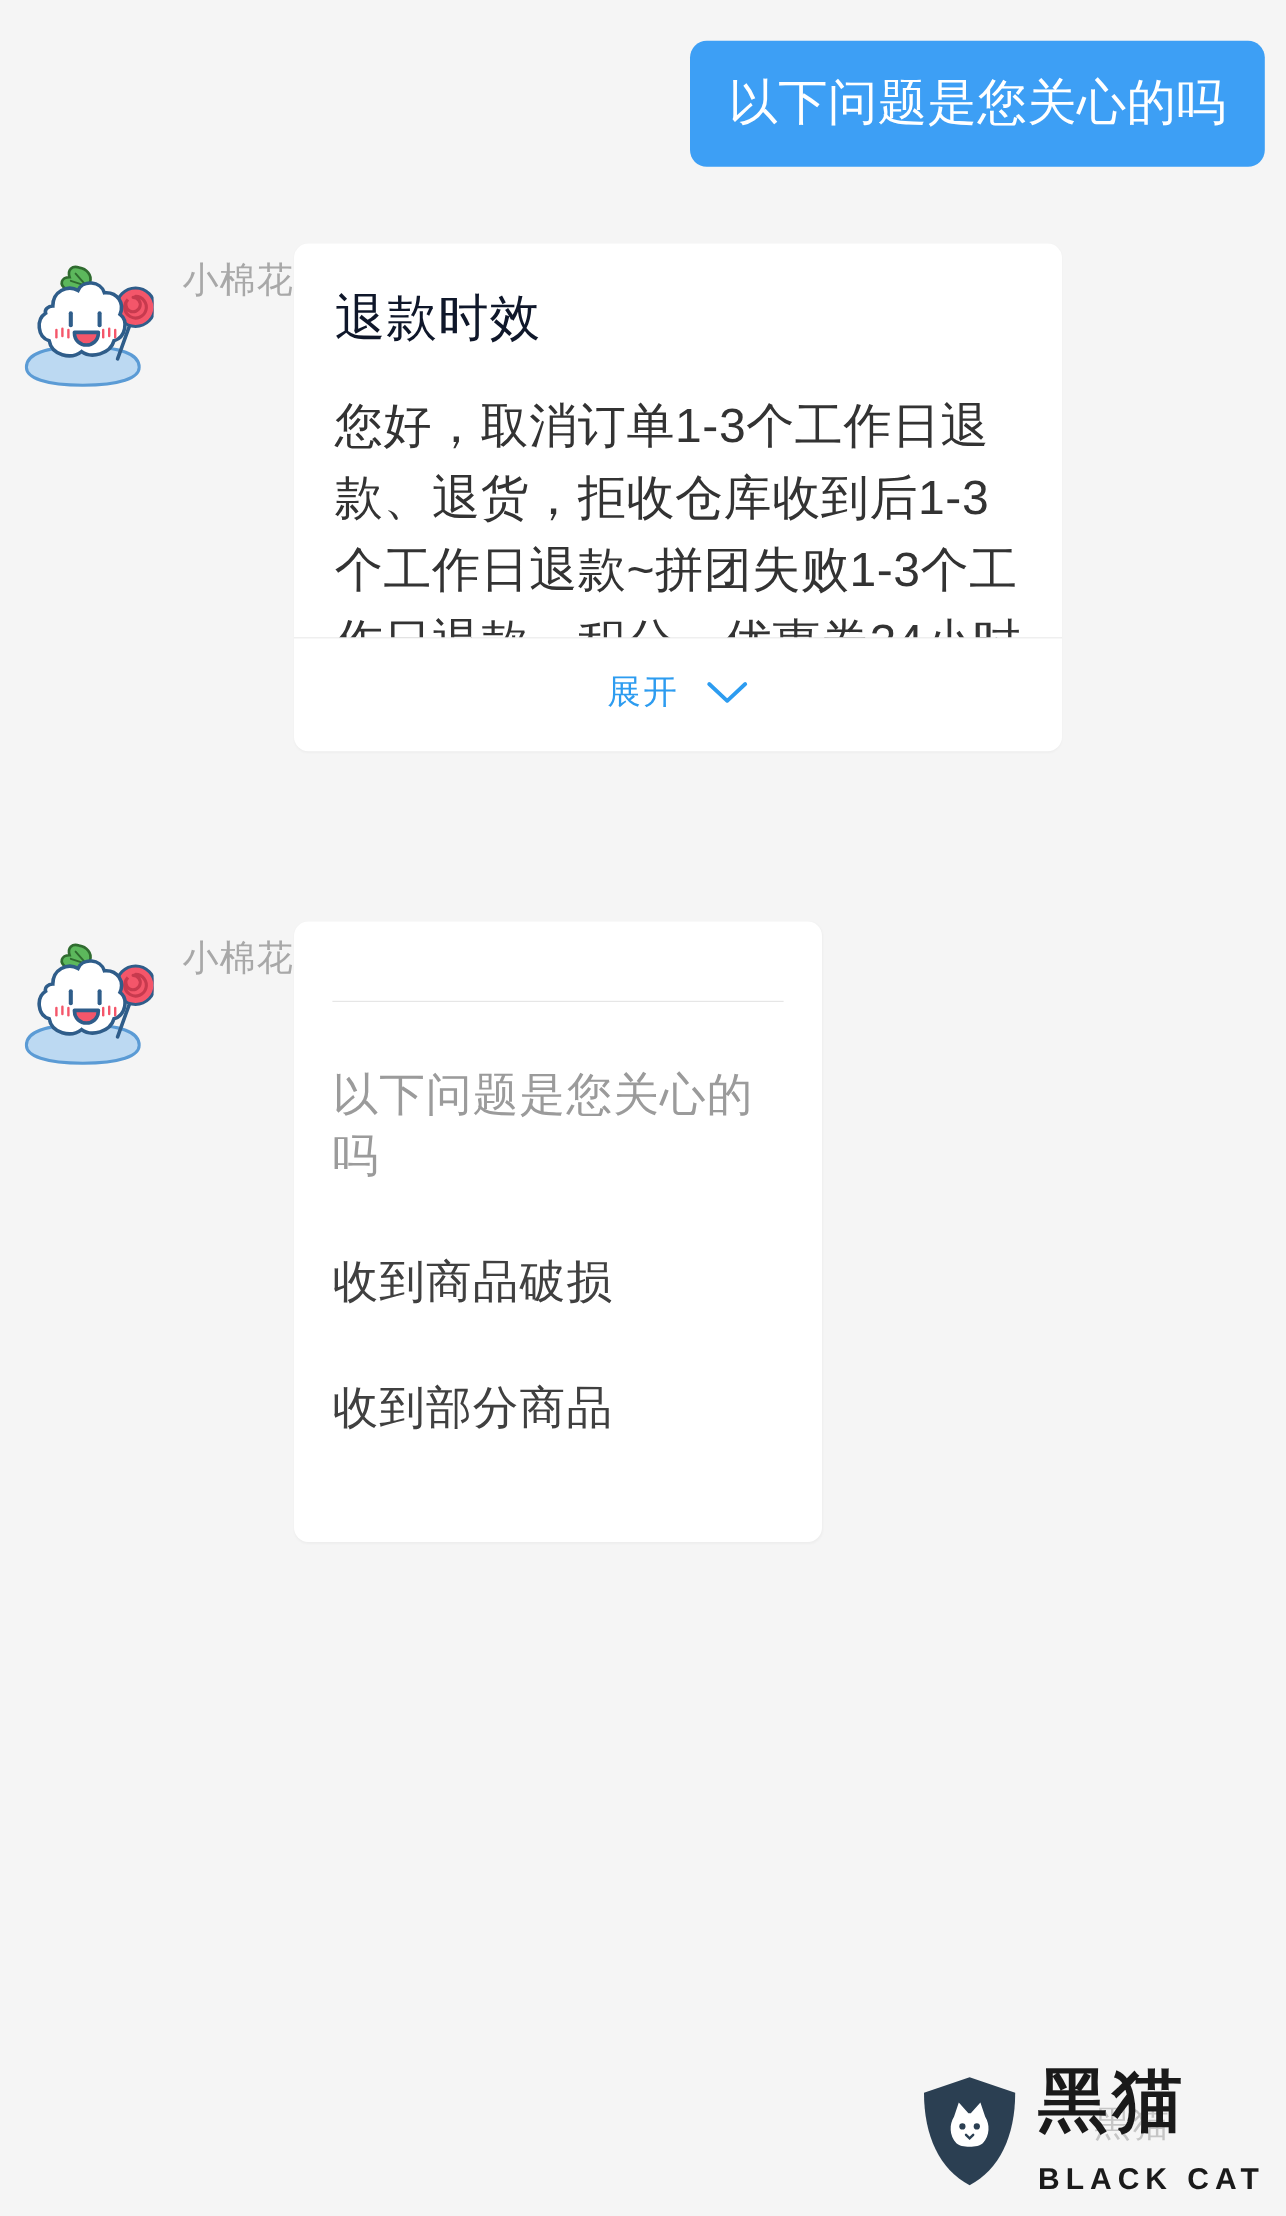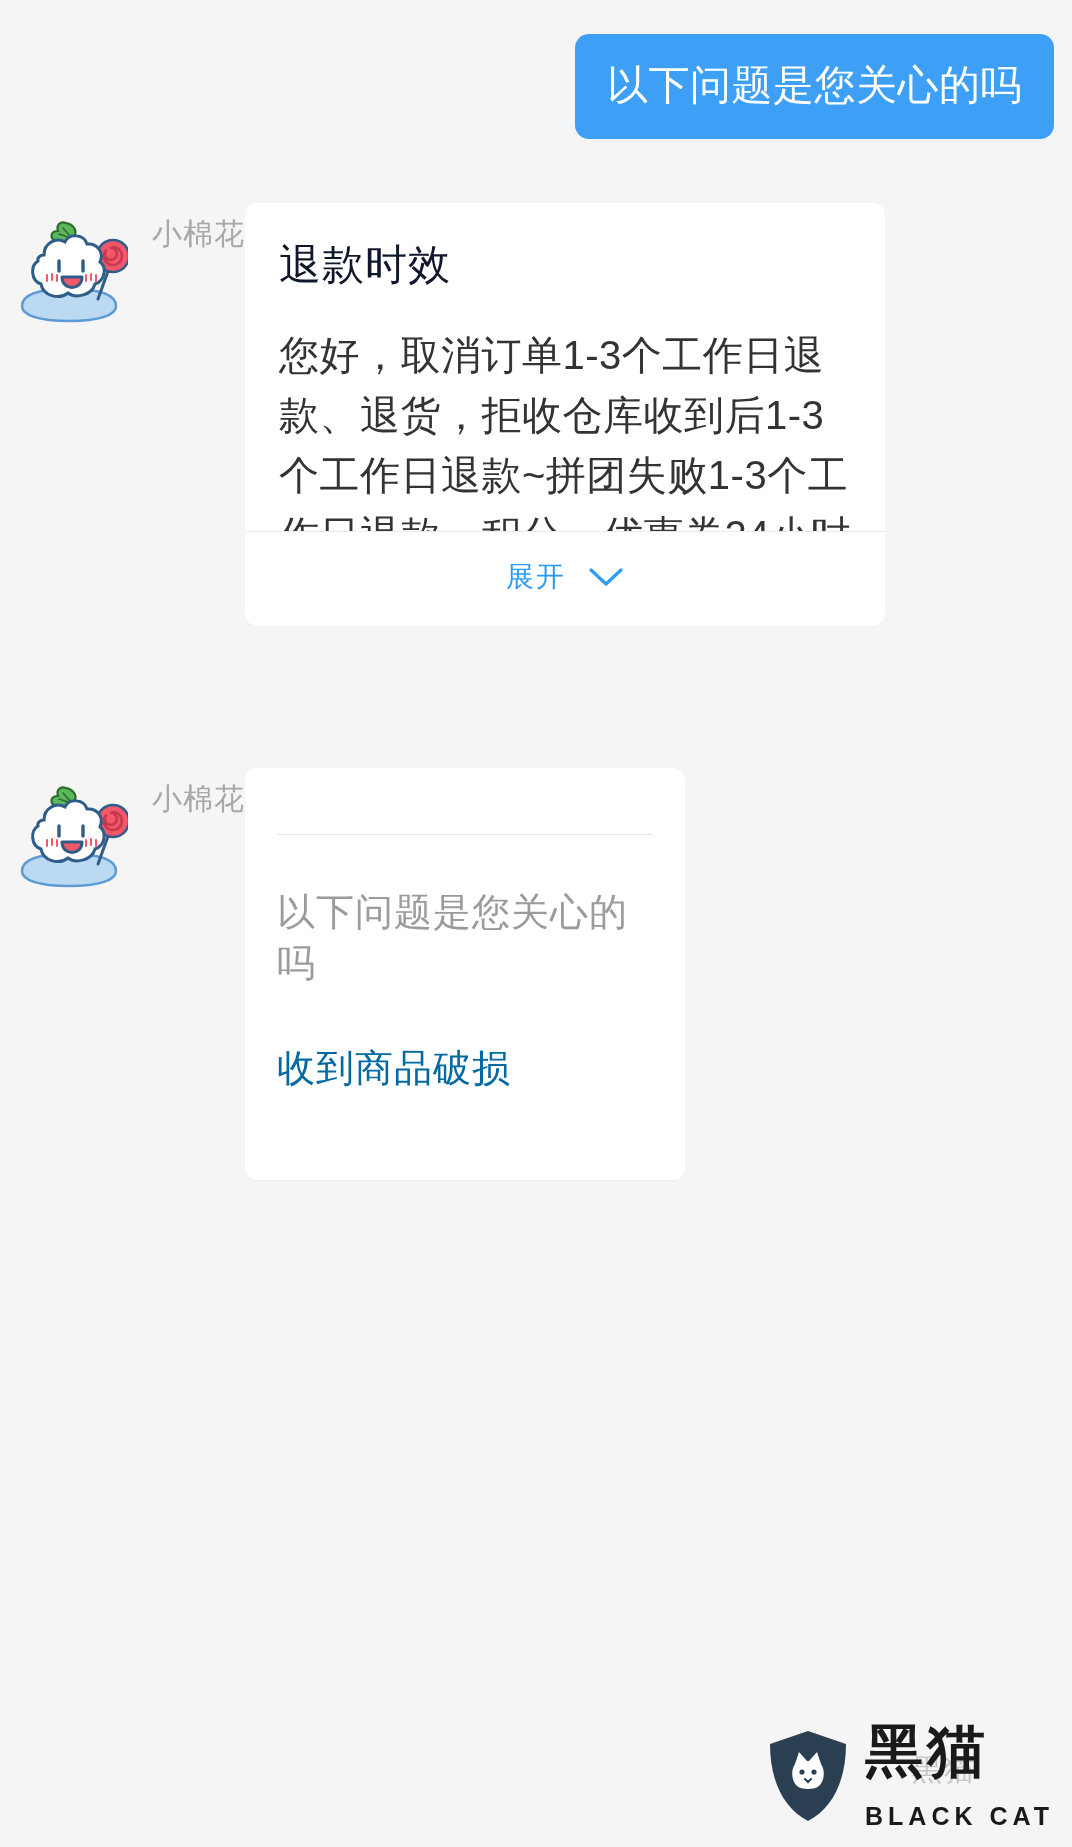--- a/index.html
+++ b/index.html
@@ -132,21 +132,21 @@
     background: #e6e6e6;
     margin: 66px 2px 0 2px;
   }
   .sugg-header {
     color: #9b9b9b;
     font-size: 38px;
     padding: 52px 0 0 2px;
     letter-spacing: 1px;
   }
   .sugg-item {
-    color: #0369a1;
+    color: #404040;
     font-size: 38px;
     padding: 54px 0 0 2px;
     letter-spacing: 1px;
     cursor: pointer;
   }
   .sugg-pad-bottom { height: 86px; }
 
   
   .watermark {
     position: absolute;
@@ -292,20 +292,21 @@
     <div class="agent-col">
       <div class="agent-name">小棉花</div>
 
       <div class="card-sugg">
         <div class="sugg-topline"></div>
 
         <div class="sugg-header">以下问题是您关心的吗</div>
 
         <div class="sugg-item">收到商品破损</div>
 
+        <div class="sugg-item">收到部分商品</div>
 
         <div class="sugg-pad-bottom"></div>
       </div>
     </div>
   </div>
 
   <div class="wm-ghost">黑猫</div>
 
   <div class="watermark">
     <div class="wm-shield">

